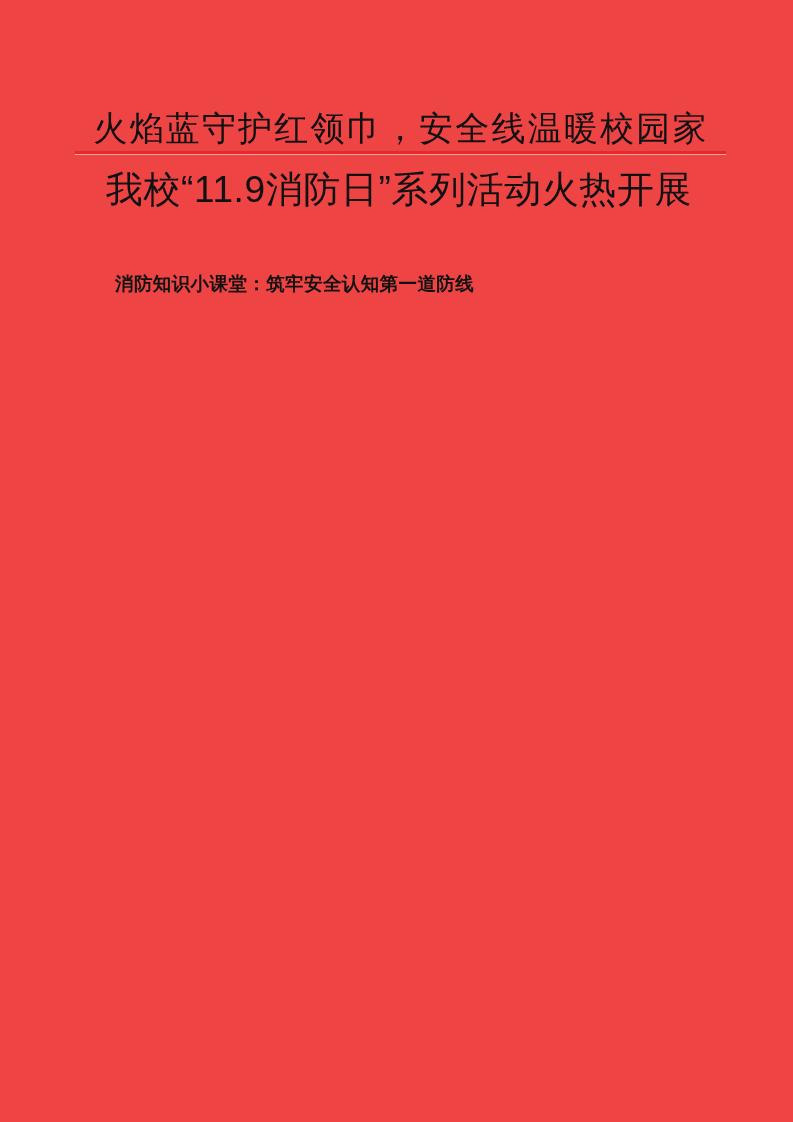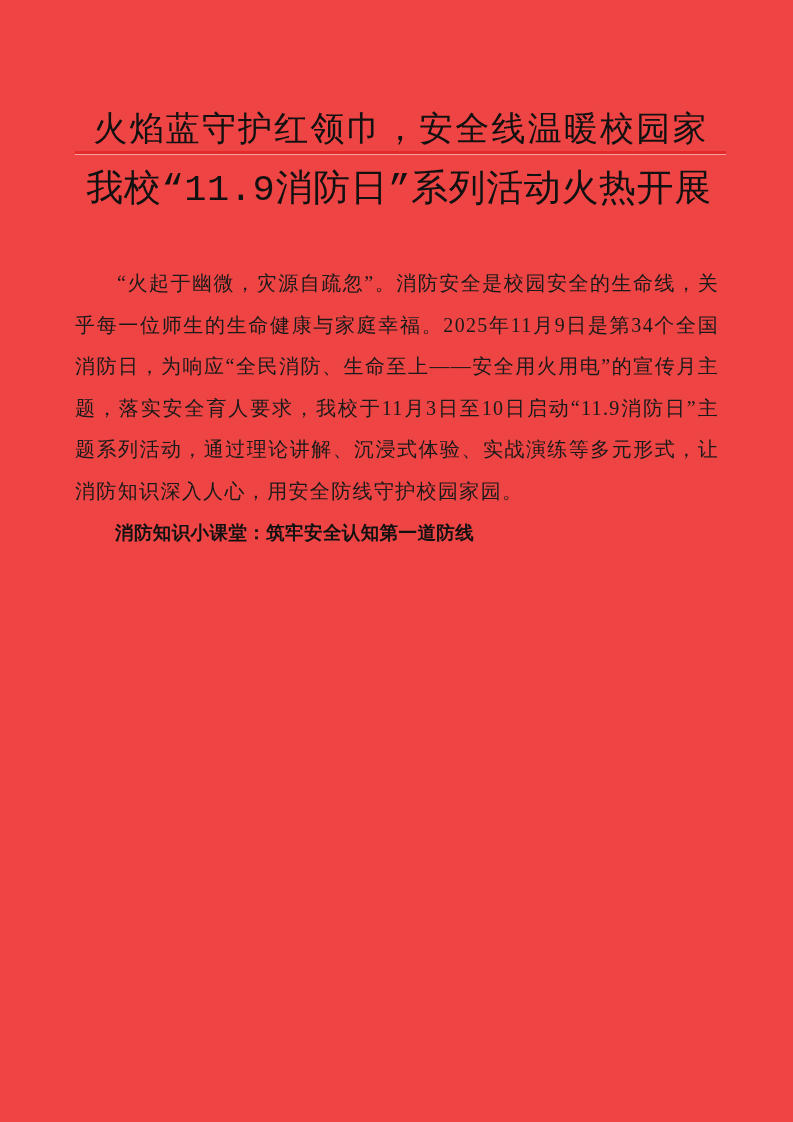--- a/index.html
+++ b/index.html
@@ -44,21 +44,21 @@
       height: 3px;
       background: #e32b2b;
       box-shadow: 0 1px 0 #f4a0a0;
     }
     .title-sub {
       position: absolute;
       left: 76px;
       top: 166px;
       width: 646px;
       height: 48px;
-      font-family: Liberation Mono, monospace;
+      font-family: Liberation Sans, sans-serif;
       font-size: 37px;
       line-height: 48px;
       letter-spacing: 0.6px;
       text-align: center;
       white-space: nowrap;
       color: #111111;
     }
     .body-text {
       position: absolute;
       left: 75px;
@@ -92,20 +92,19 @@
 
 <div class="page">
 
   <div class="title-main">火焰蓝守护红领巾，安全线温暖校园家</div>
 
   <div class="title-rule"></div>
 
   <div class="title-sub">我校“11.9消防日”系列活动火热开展</div>
 
   <div class="body-text">
-    <p class="para">“火起于幽微，灾源自疏忽”。消防安全是校园安全的生命线，关乎每一位师生的生命健康与家庭幸福。2025年11月9日是第34个全国消防日，为响应“全民消防、生命至上——安全用火用电”的宣传月主题，落实安全育人要求，我校于11月3日至10日启动“11.9消防日”主题系列活动，通过理论讲解、沉浸式体验、实战演练等多元形式，让消防知识深入人心，用安全防线守护校园家园。</p>
 
     <div>
       <p class="section-heading">消防知识小课堂：筑牢安全认知第一道防线</p>
     </div>
   </div>
 
 </div>
 
 </body></html>

